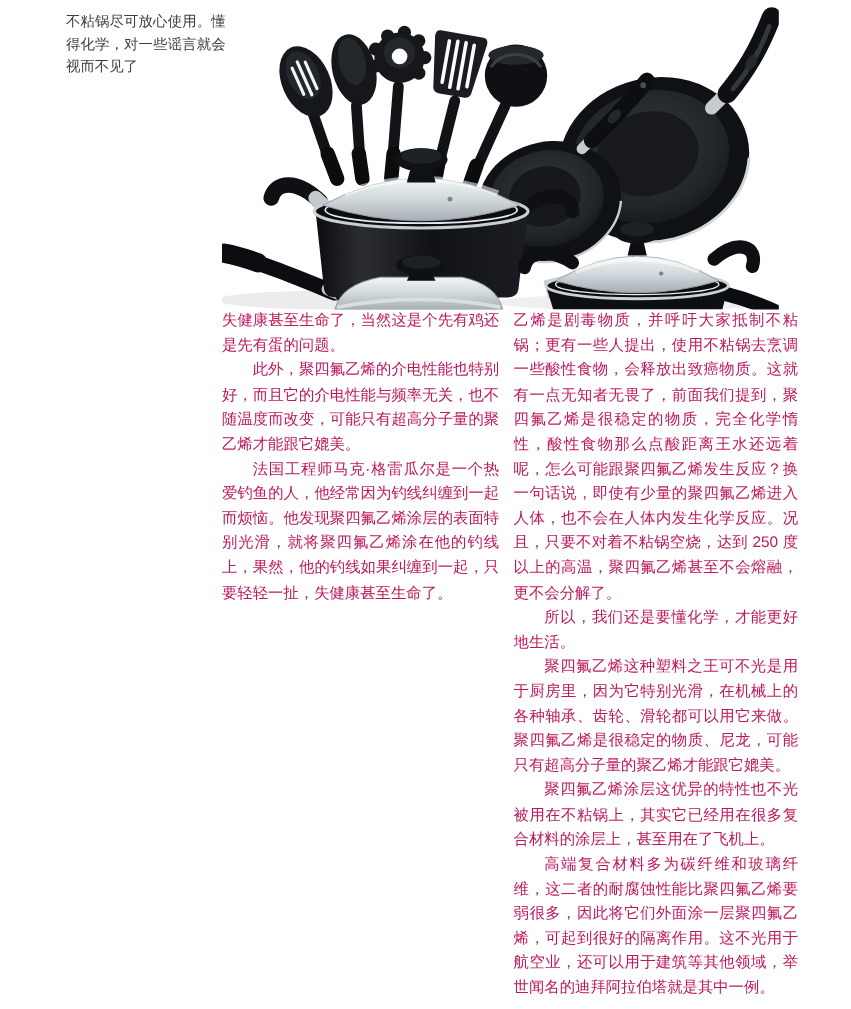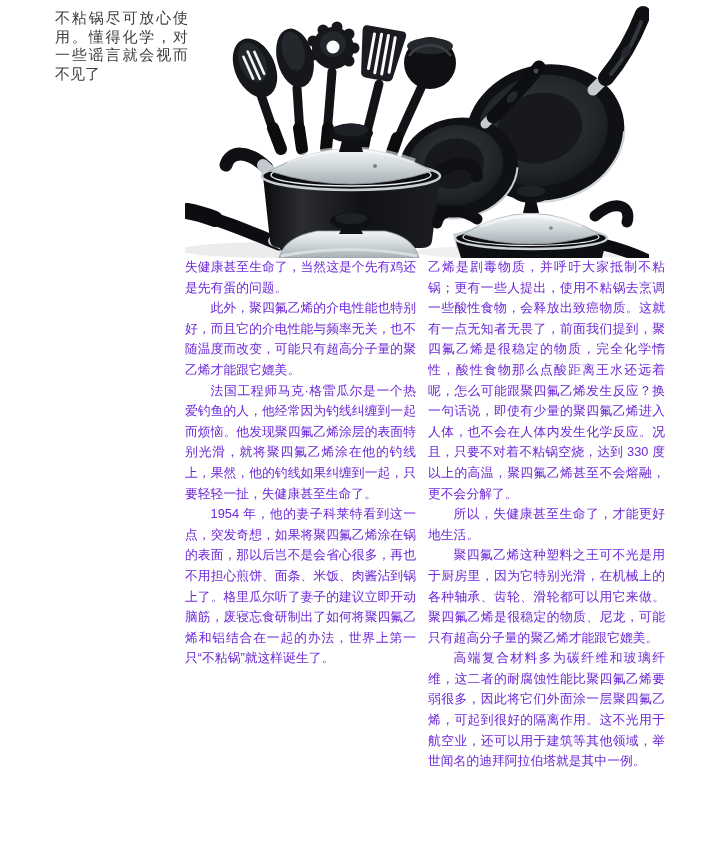--- a/index.html
+++ b/index.html
@@ -4,30 +4,30 @@
 <style>
   html,body{margin:0;padding:0;}
   body{
     width:709px;height:841px;position:relative;overflow:hidden;
     background:#ffffff;
     font-family:"Liberation Sans","DejaVu Sans",sans-serif;
   }
   .page{position:absolute;inset:0;background:#ffffff;}
   .margin-caption{
     position:absolute;left:55px;top:9px;width:133px;
-    font-size:15px;line-height:18.6px;color:#3d3d3d;
+    font-size:12px;line-height:18.6px;color:#3d3d3d;
     text-align:justify;
   }
   .photo{
     position:absolute;left:185px;top:0;width:464px;height:258px;
   }
   .photo svg{display:block;width:100%;height:100%;}
   .col{
     position:absolute;top:257px;height:580px;overflow:hidden;
-    font-size:12.8px;line-height:20.6px;color:#6d28d9;
+    font-size:12.8px;line-height:20.6px;color:#be185d;
     text-align:justify;
   }
   .col-left{left:185px;width:231px;}
   .col-right{left:428px;width:237px;}
   .col p{margin:0;padding:0;text-indent:2em;}
   .col p.no-indent{text-indent:0;}
 </style>
 </head>
 <body>
 
@@ -201,22 +201,22 @@
         <ellipse cx="346" cy="194" rx="19" ry="9" fill="#0f1114"></ellipse>
         <ellipse cx="346" cy="191" rx="14" ry="6" fill="#1e2126"></ellipse>
       </g>
     </svg>
   </div>
 
   <div class="col col-left">
       <p class="no-indent">失健康甚至生命了，当然这是个先有鸡还是先有蛋的问题。</p>
       <p>此外，聚四氟乙烯的介电性能也特别好，而且它的介电性能与频率无关，也不随温度而改变，可能只有超高分子量的聚乙烯才能跟它媲美。</p>
       <p>法国工程师马克·格雷瓜尔是一个热爱钓鱼的人，他经常因为钓线纠缠到一起而烦恼。他发现聚四氟乙烯涂层的表面特别光滑，就将聚四氟乙烯涂在他的钓线上，果然，他的钓线如果纠缠到一起，只要轻轻一扯，失健康甚至生命了。</p>
-      <p>1954 年，他的妻子科莱特看到这一点，突发奇想，如果将聚四氟乙烯涂在锅的表面，那以后岂不是会省心很多，再也不用担心煎饼、面条、米饭、肉酱沾到锅上了。格里瓜尔听了妻子的建议立即开动脑筋，废寝忘食研制出了如何将聚四氟乙烯和铝结合在一起的办法，世界上第一只“不粘锅”就这样诞生了。</p>
     </div>
   <div class="col col-right">
-      <p class="no-indent">乙烯是剧毒物质，并呼吁大家抵制不粘锅；更有一些人提出，使用不粘锅去烹调一些酸性食物，会释放出致癌物质。这就有一点无知者无畏了，前面我们提到，聚四氟乙烯是很稳定的物质，完全化学惰性，酸性食物那么点酸距离王水还远着呢，怎么可能跟聚四氟乙烯发生反应？换一句话说，即使有少量的聚四氟乙烯进入人体，也不会在人体内发生化学反应。况且，只要不对着不粘锅空烧，达到 330 度以上的高温，聚四氟乙烯甚至不会熔融，更不会分解了。</p>
-      <p>所以，失健康甚至生命了，才能更好地生活。</p>
+      <p class="no-indent">乙烯是剧毒物质，并呼吁大家抵制不粘锅；更有一些人提出，使用不粘锅去烹调一些酸性食物，会释放出致癌物质。这就有一点无知者无畏了，前面我们提到，聚四氟乙烯是很稳定的物质，完全化学惰性，酸性食物那么点酸距离王水还远着呢，怎么可能跟聚四氟乙烯发生反应？换一句话说，即使有少量的聚四氟乙烯进入人体，也不会在人体内发生化学反应。况且，只要不对着不粘锅空烧，达到 250 度以上的高温，聚四氟乙烯甚至不会熔融，更不会分解了。</p>
+      <p>所以，我们还是要懂化学，才能更好地生活。</p>
       <p>聚四氟乙烯这种塑料之王可不光是用于厨房里，因为它特别光滑，在机械上的各种轴承、齿轮、滑轮都可以用它来做。聚四氟乙烯是很稳定的物质、尼龙，可能只有超高分子量的聚乙烯才能跟它媲美。</p>
+      <p>聚四氟乙烯涂层这优异的特性也不光被用在不粘锅上，其实它已经用在很多复合材料的涂层上，甚至用在了飞机上。</p>
       <p>高端复合材料多为碳纤维和玻璃纤维，这二者的耐腐蚀性能比聚四氟乙烯要弱很多，因此将它们外面涂一层聚四氟乙烯，可起到很好的隔离作用。这不光用于航空业，还可以用于建筑等其他领域，举世闻名的迪拜阿拉伯塔就是其中一例。</p>
     </div>
 
 </div>
 
 </body></html>

